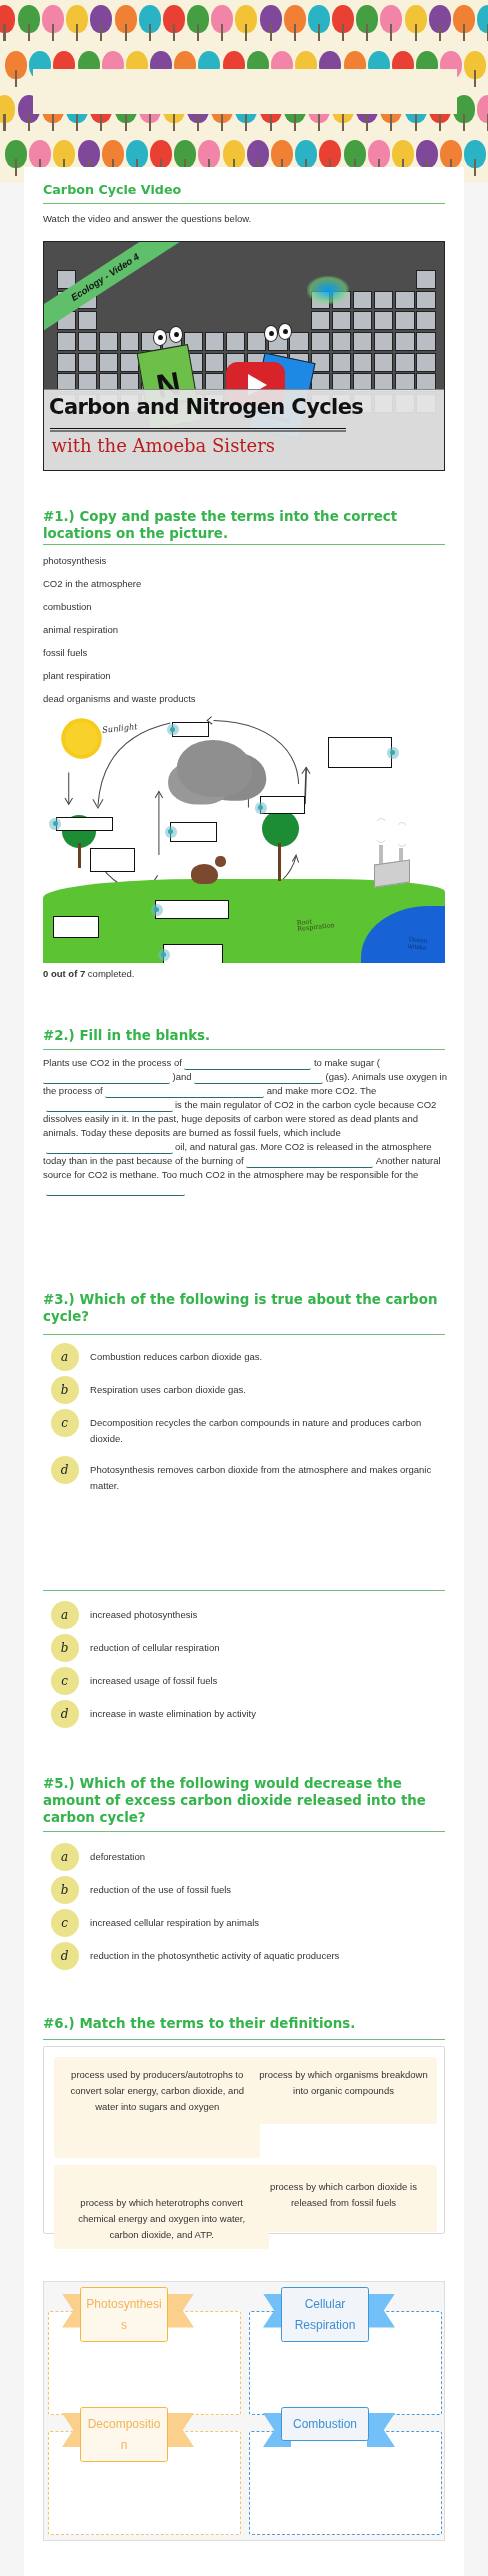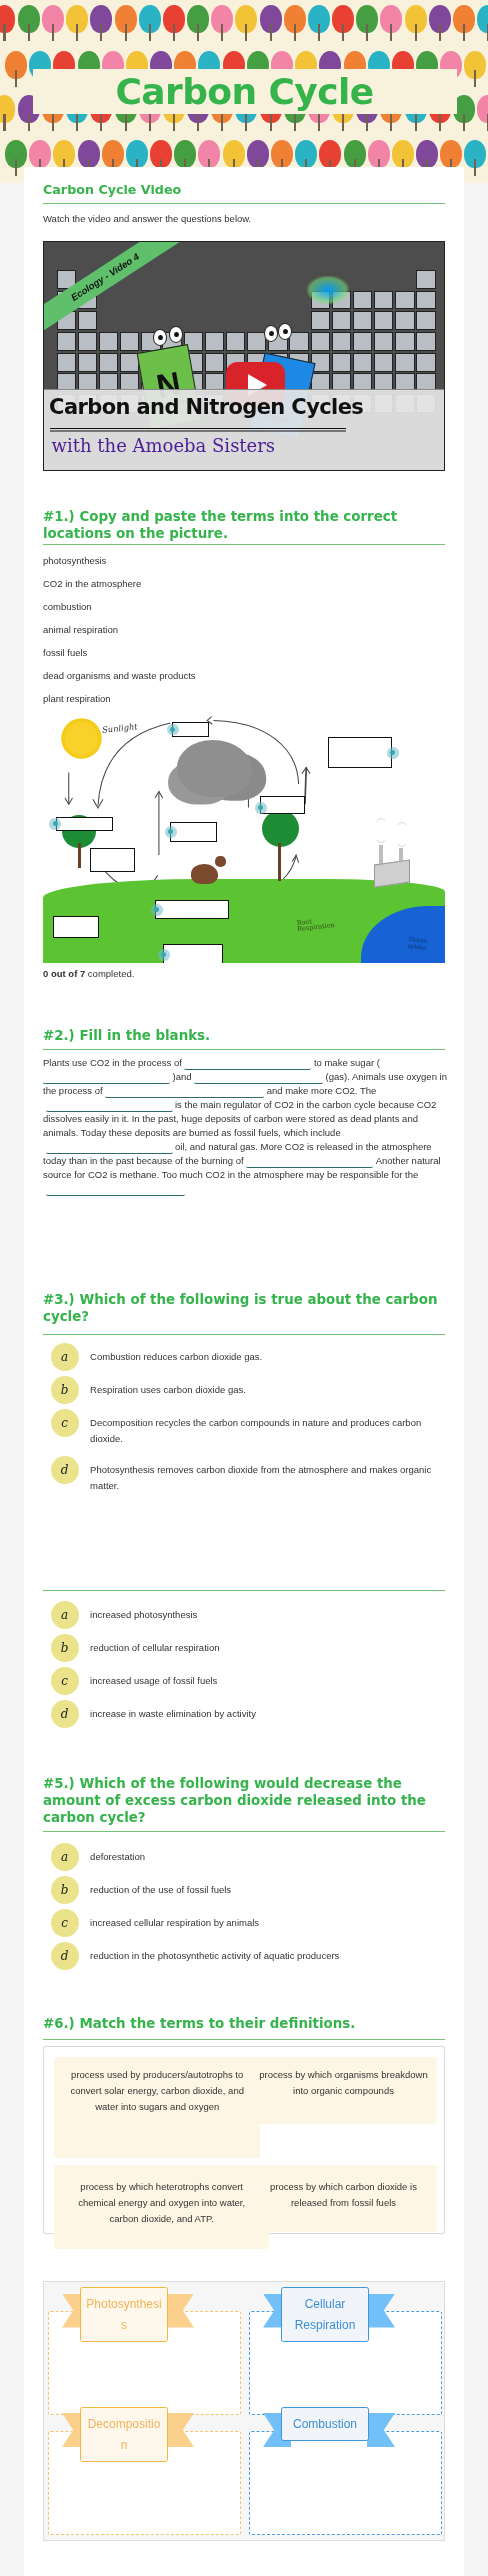--- a/index.html
+++ b/index.html
@@ -22,21 +22,21 @@
   .txt { font-size: 9.5px; line-height: 11.5px; color: #333; }
 
   .video { position: absolute; left: 19px; top: 74px; width: 402px; height: 230px; background: #4d4d4d; border: 1.9px solid #222; overflow: hidden; }
   .grid { position: absolute; left: 12.7px; top: 28px; width: 379px; height: 143px; display: grid; grid-template-columns: repeat(18, 1fr); gap: 1.9px; }
   .cell { background: #b8bec3; border: 0.6px solid #222; }
   .cell.e { background: transparent; border-color: transparent; }
   .vbanner { position: absolute; left: -19px; top: 25.4px; width: 165px; height: 21.6px; background: #5fbf6a; transform: rotate(-33deg); transform-origin: left top; display: flex; align-items: center; justify-content: center; font-weight: bold; font-size: 9.5px; color: #111; font-style: italic; top: 74px; left: -10.2px; }
   .vcap { position: absolute; left: 0; bottom: 0; width: 100%; height: 81px; background: rgba(230,230,230,.92); border-top: 1.3px solid #888; }
   .vcap1 { position: absolute; left: 5.1px; top: 5.1px; font-family: "DejaVu Sans", sans-serif; font-weight: bold; font-size: 21px; color: #111; letter-spacing: -0.6px; }
   .vcap-line { position: absolute; left: 6.4px; top: 38px; width: 296px; height: 1.3px; background: #111; box-shadow: 0 2.5px 0 #111; }
-  .vcap2 { position: absolute; left: 7.6px; top: 45px; font-family: "DejaVu Serif", serif; font-size: 18px; color: #4c1d95; }
+  .vcap2 { position: absolute; left: 7.6px; top: 45px; font-family: "DejaVu Serif", serif; font-size: 18px; color: #b91c1c; }
   .char { position: absolute; width: 52px; height: 78px; border: 1.3px solid #222; display: flex; flex-direction: column; align-items: center; justify-content: center; font-weight: bold; }
   .char .sym { font-size: 33px; line-height: 33px; color: #111; }
   .char .nm { font-size: 5.7px; color: #111; }
   .eye { position: absolute; width: 14px; height: 16.5px; background: #fff; border: 1.3px solid #222; border-radius: 50%; }
   .eye::after { content:""; position:absolute; left:3.8px; top:4.5px; width:5.1px; height:5.7px; background:#111; border-radius:50%; }
   .play { position: absolute; left: 182px; top: 120px; width: 59px; height: 45px; background: #d9232a; border-radius: 11.5px; display: flex; align-items: center; justify-content: center; }
   .play::after { content: ""; border-left: 19px solid #fff; border-top: 11.5px solid transparent; border-bottom: 11.5px solid transparent; margin-left: 3.8px; }
   .glow { position: absolute; left: 263px; top: 34px; width: 42px; height: 28px; background: radial-gradient(ellipse at center, rgba(0,160,255,.9), rgba(120,220,120,.6) 60%, transparent 75%); }
 
   .terms { list-style: none; }
@@ -173,21 +173,20 @@
         <div class="tree" style="left: 295px; top: 140px; background: rgb(31, 176, 196);"></div>
         <div class="tree" style="left: 319px; top: 140px; background: rgb(232, 55, 43);"></div>
         <div class="tree" style="left: 344px; top: 140px; background: rgb(60, 154, 58);"></div>
         <div class="tree" style="left: 368px; top: 140px; background: rgb(242, 127, 166);"></div>
         <div class="tree" style="left: 392px; top: 140px; background: rgb(242, 193, 46);"></div>
         <div class="tree" style="left: 416px; top: 140px; background: rgb(122, 63, 152);"></div>
         <div class="tree" style="left: 440px; top: 140px; background: rgb(240, 122, 42);"></div>
         <div class="tree" style="left: 464px; top: 140px; background: rgb(31, 176, 196);"></div>
       </div>
     <div class="plate" style="left:33px;width:424px;top:69px;height:45px;"></div>
-    <div class="page-title-text">Carbon Cycle</div>
   </div>
 
   <div class="card">
 
     <h2 class="sec content" style="top:14px;font-size:12.7px;">Carbon Cycle Video</h2>
     <div class="rule content" style="top:36px;"></div>
     <div class="txt content" style="top:46px;">Watch the video and answer the questions below.</div>
 
     <div class="video">
       <div class="grid" id="ptable">
@@ -340,22 +339,22 @@
     </div>
 
     <h2 class="sec content" style="top:341px;">#1.) Copy and paste the terms into the correct locations on the picture.</h2>
     <div class="rule content" style="top:377px;"></div>
     <ul class="terms content" style="top:388px;">
       <li>photosynthesis</li>
       <li>CO2 in the atmosphere</li>
       <li>combustion</li>
       <li>animal respiration</li>
       <li>fossil fuels</li>
+      <li>plant respiration</li>
       <li>dead organisms and waste products</li>
-      <li>plant respiration</li>
     </ul>
 
     <div class="diagram" style="top:542px;">
       <svg width="402" height="254" style="position:absolute;left:0;top:0;" viewBox="0 0 632 400">
         <g fill="none" stroke="#444" stroke-width="1.6">
           <path d="M200 22 C 120 40, 90 90, 86 152"></path>
           <path d="M78 142 L86 156 L94 142"></path>
           <path d="M268 18 C 350 20, 400 60, 402 118"></path>
           <path d="M265 12 L258 18 L266 24"></path>
           <path d="M40 100 L40 150"></path>
@@ -483,21 +482,21 @@
         </li>
     </ul>
 
     <h2 class="sec content" style="top:1848px;">#6.) Match the terms to their definitions.</h2>
     <div class="rule content" style="top:1872px;"></div>
 
     <div class="match-box" style="top:1879px;height:104px;height:106px;"></div>
     <div class="match-box" style="top:1879px;height:188px;">
       <div class="def" style="left:10.2px;top:10.2px;width:206px;height:101px;">process used by producers/autotrophs to convert solar energy, carbon dioxide, and water into sugars and oxygen</div>
       <div class="def" style="left:206px;top:10.2px;width:187px;height:67px;">process by which organisms breakdown into organic compounds</div>
-      <div class="def" style="left:10.2px;top:118px;width:215px;height:84px;padding-top:14px;">process by which heterotrophs convert chemical energy and oxygen into water, carbon dioxide, and ATP.</div>
+      <div class="def" style="left:10.2px;top:118px;width:215px;height:84px;padding-top:30px;">process by which heterotrophs convert chemical energy and oxygen into water, carbon dioxide, and ATP.</div>
       <div class="def" style="left:206px;top:118px;width:187px;height:67px;padding-top:14px;">process by which carbon dioxide is released from fossil fuels</div>
     </div>
 
     <div class="zones" style="top:2114px;">
 
       <div class="zone y" style="left:3.8px;top:29px;"></div>
       <div class="ribbon-tail tail-l ribbon-y" style="left:18px;top:11.5px;"></div>
       <div class="ribbon-tail tail-r ribbon-y" style="left:122px;top:11.5px;"></div>
       <div class="label-box y" style="left:36px;top:5.1px;">Photosynthesis</div>
 

